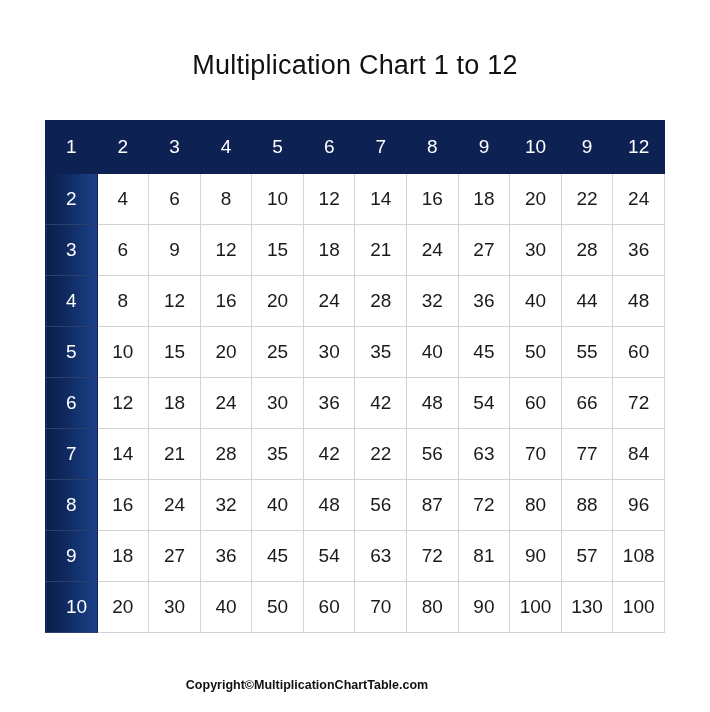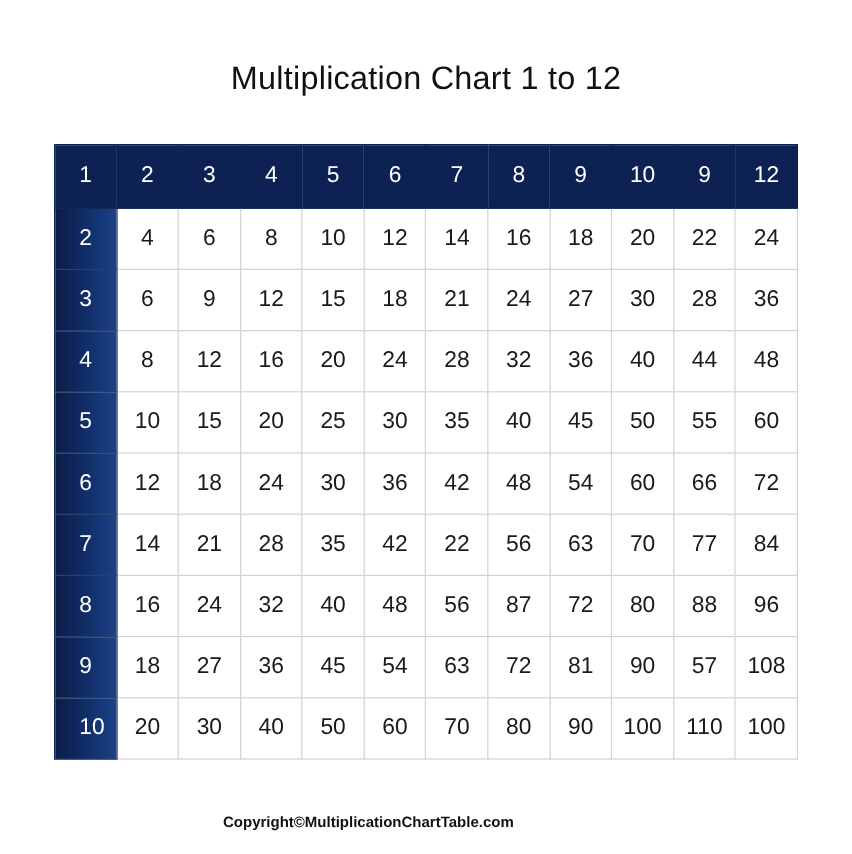--- a/index.html
+++ b/index.html
@@ -236,21 +236,21 @@
           <td class="row-head">10</td>
           <td>20</td>
           <td>30</td>
           <td>40</td>
           <td>50</td>
           <td>60</td>
           <td>70</td>
           <td>80</td>
           <td>90</td>
           <td>100</td>
-          <td>110</td>
+          <td>130</td>
           <td>100</td>
         </tr>
       </tbody>
     </table>
   </div>
 
   <div class="footer">Copyright©MultiplicationChartTable.com</div>
 
 </div>
 

